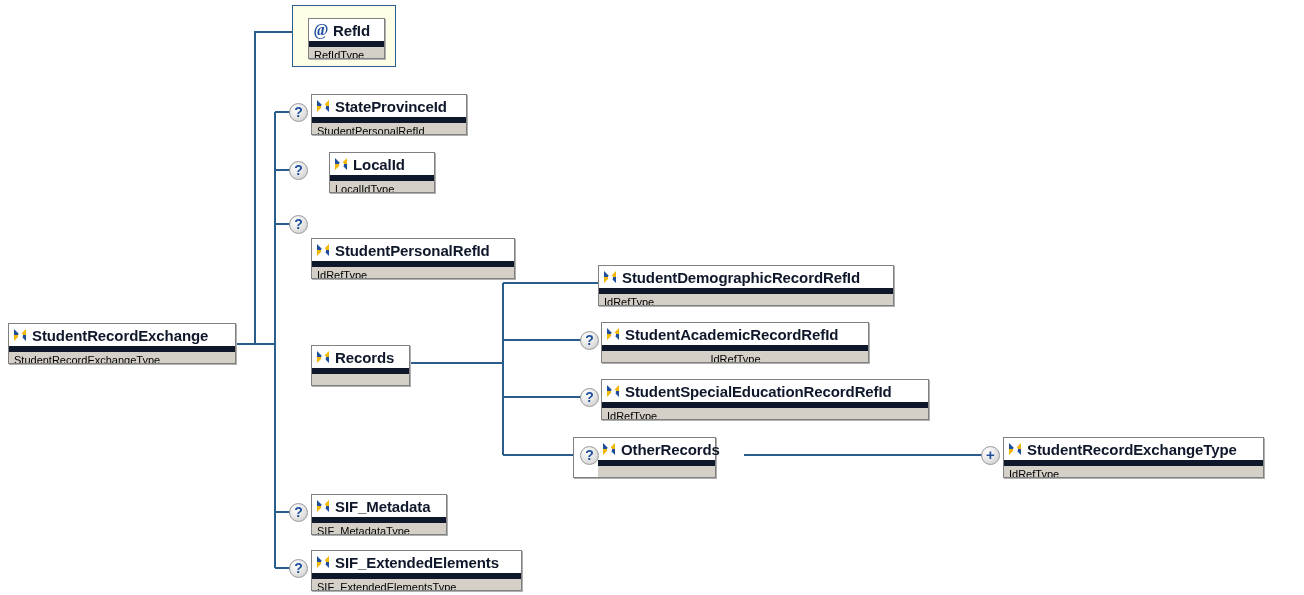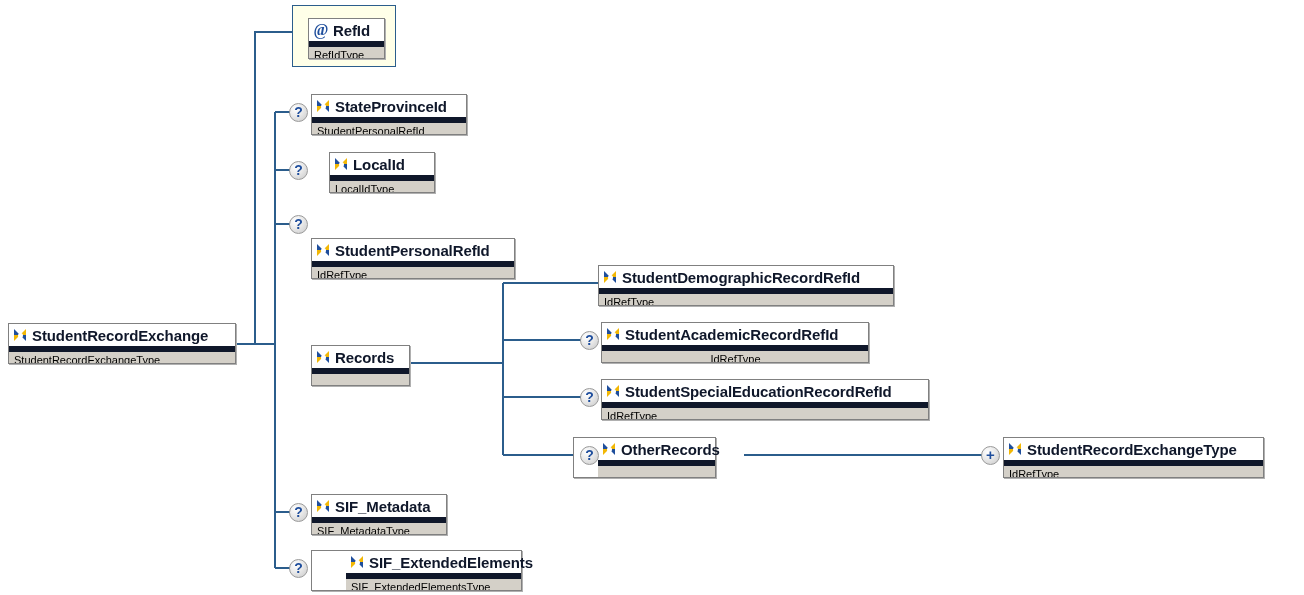--- a/index.html
+++ b/index.html
@@ -360,21 +360,21 @@
           <i class="ctr"></i>
       </span>
       <span class="name-txt">SIF_Metadata</span>
     </div>
     <div class="type-row">
       <span class="type-txt">SIF_MetadataType</span>
     </div>
   </div>
 
   <div class="badge" style="left:289px; top:559px;">?</div>
-  <div class="node" style="left:311px; top:550px; width:211px;padding-left:34px;">
+  <div class="node" style="left:311px; top:550px; width:211px;">
     <div class="name-row">
       <span class="el-icon">
         <i class="q1"></i>
           <i class="q2"></i>
           <i class="q3"></i>
           <i class="q4"></i>
           <i class="ctr"></i>
       </span>
       <span class="name-txt">SIF_ExtendedElements</span>
     </div>

